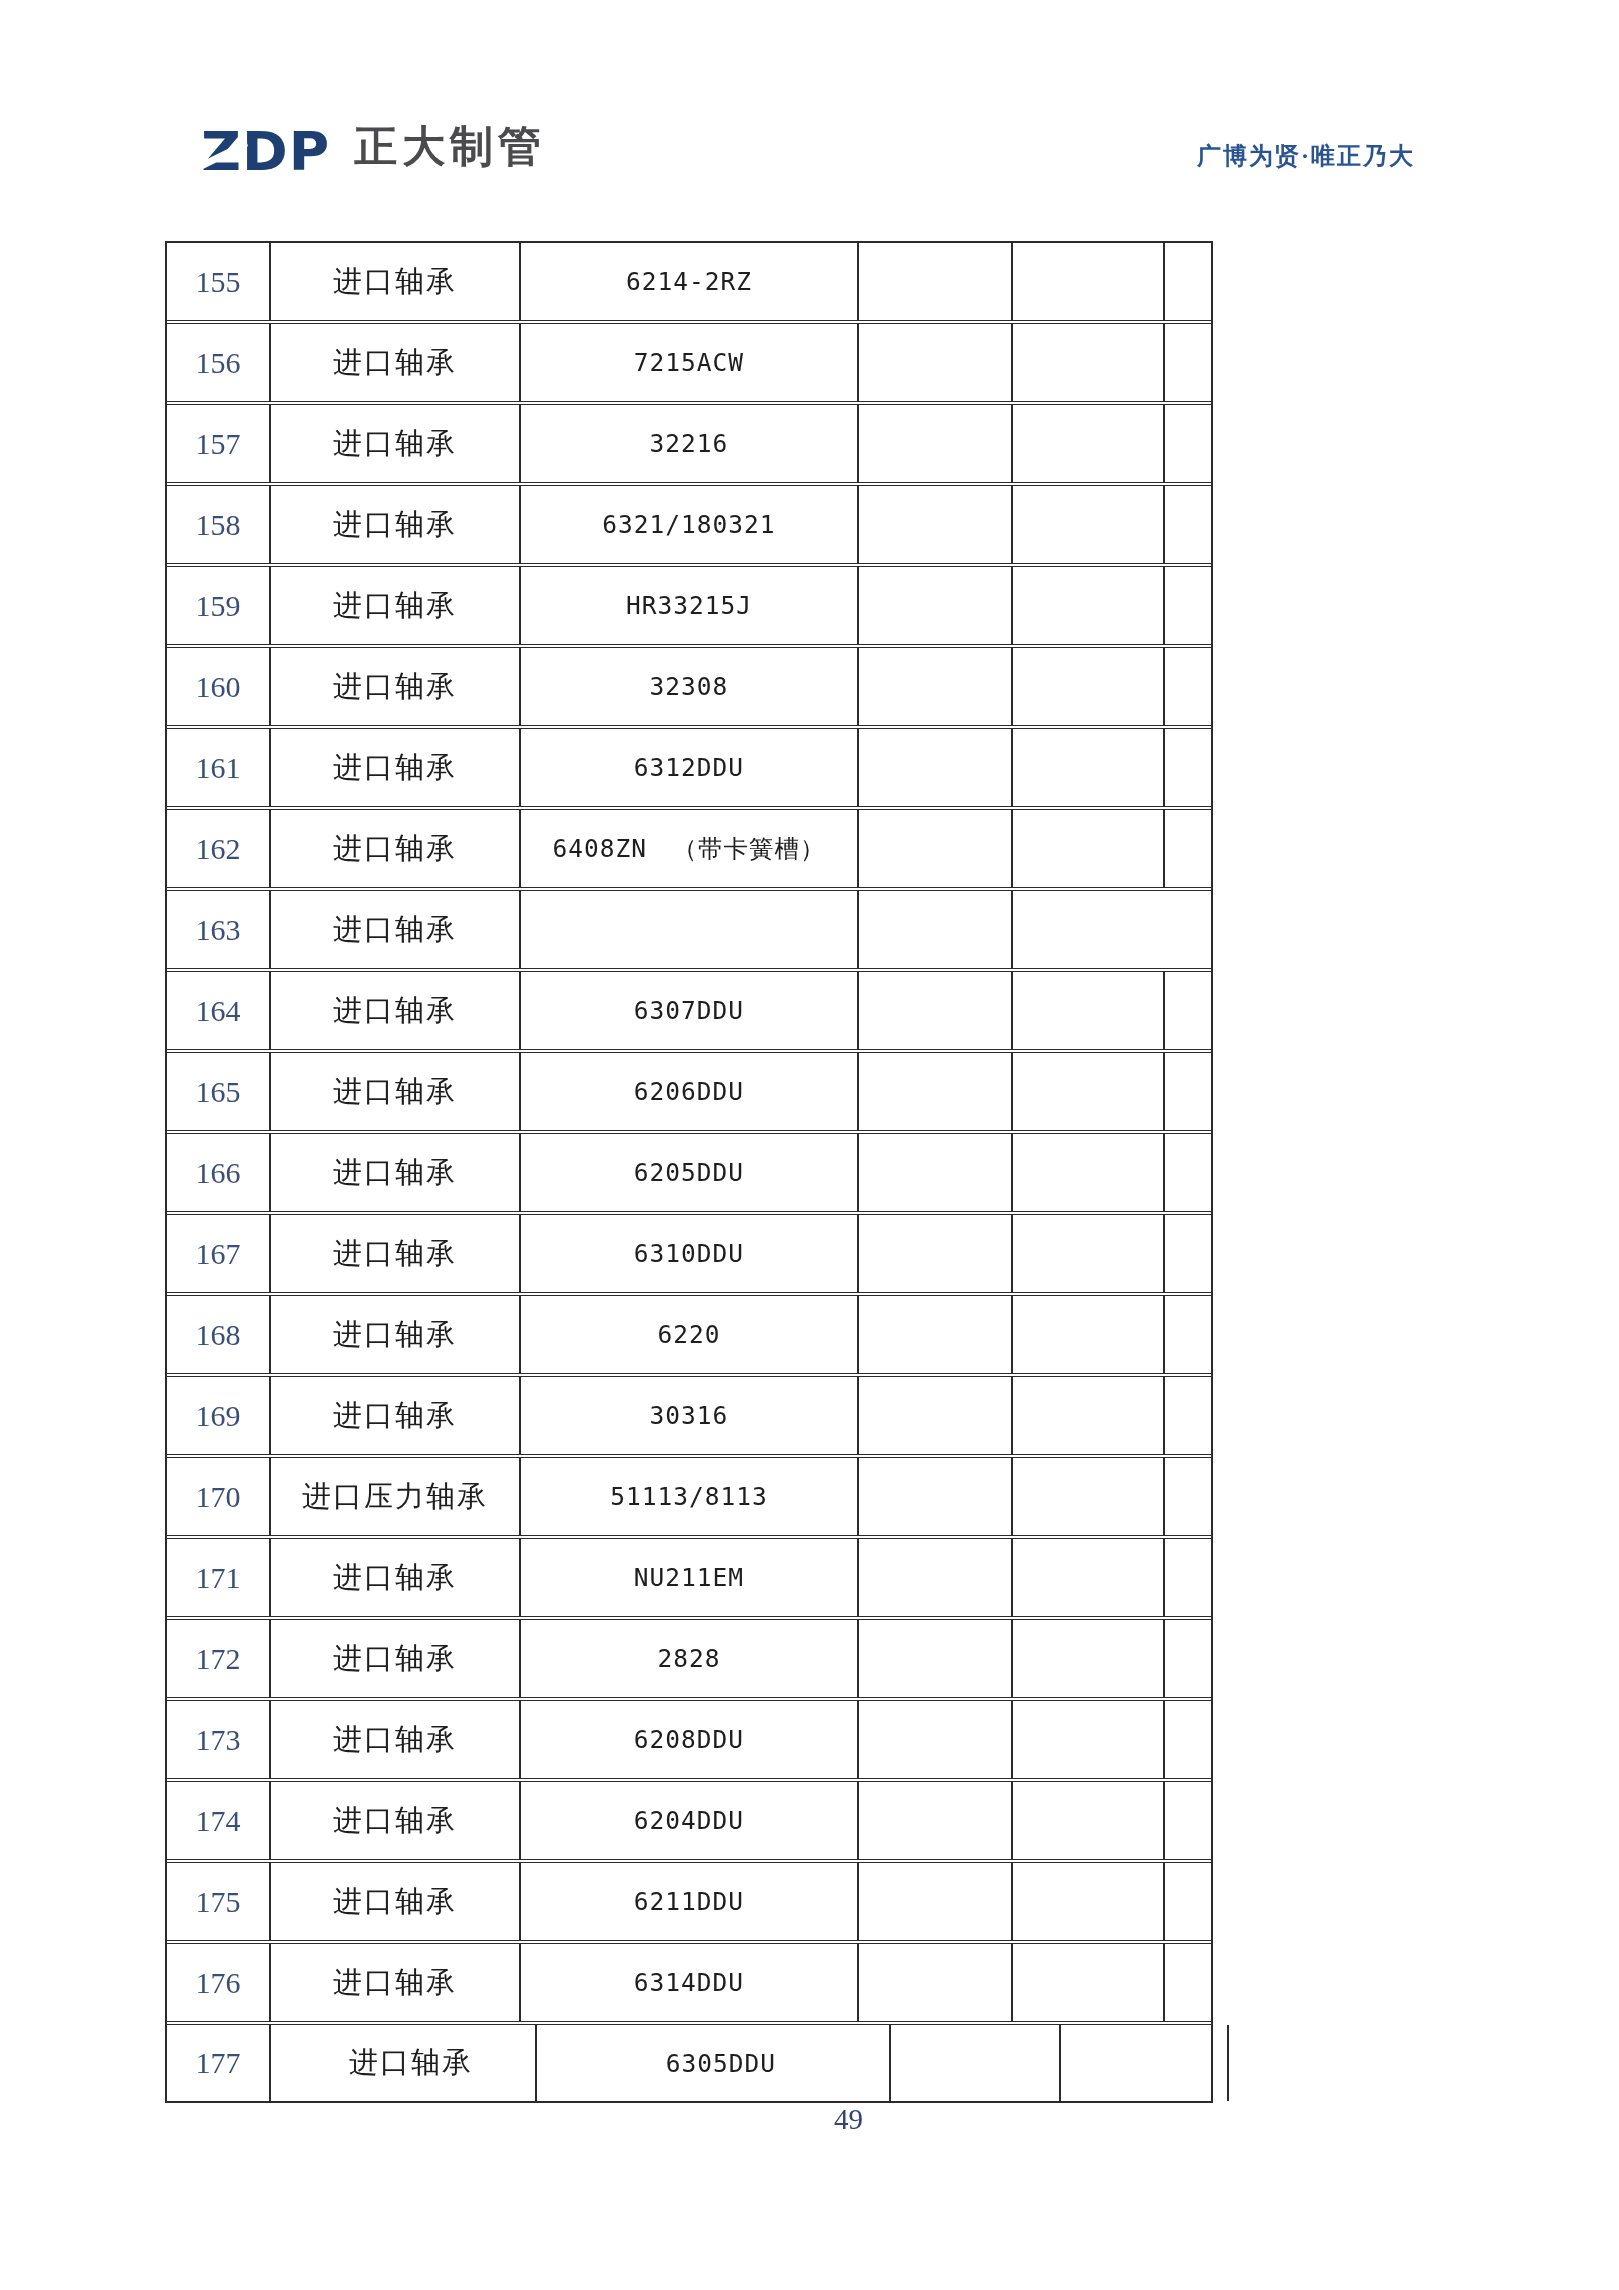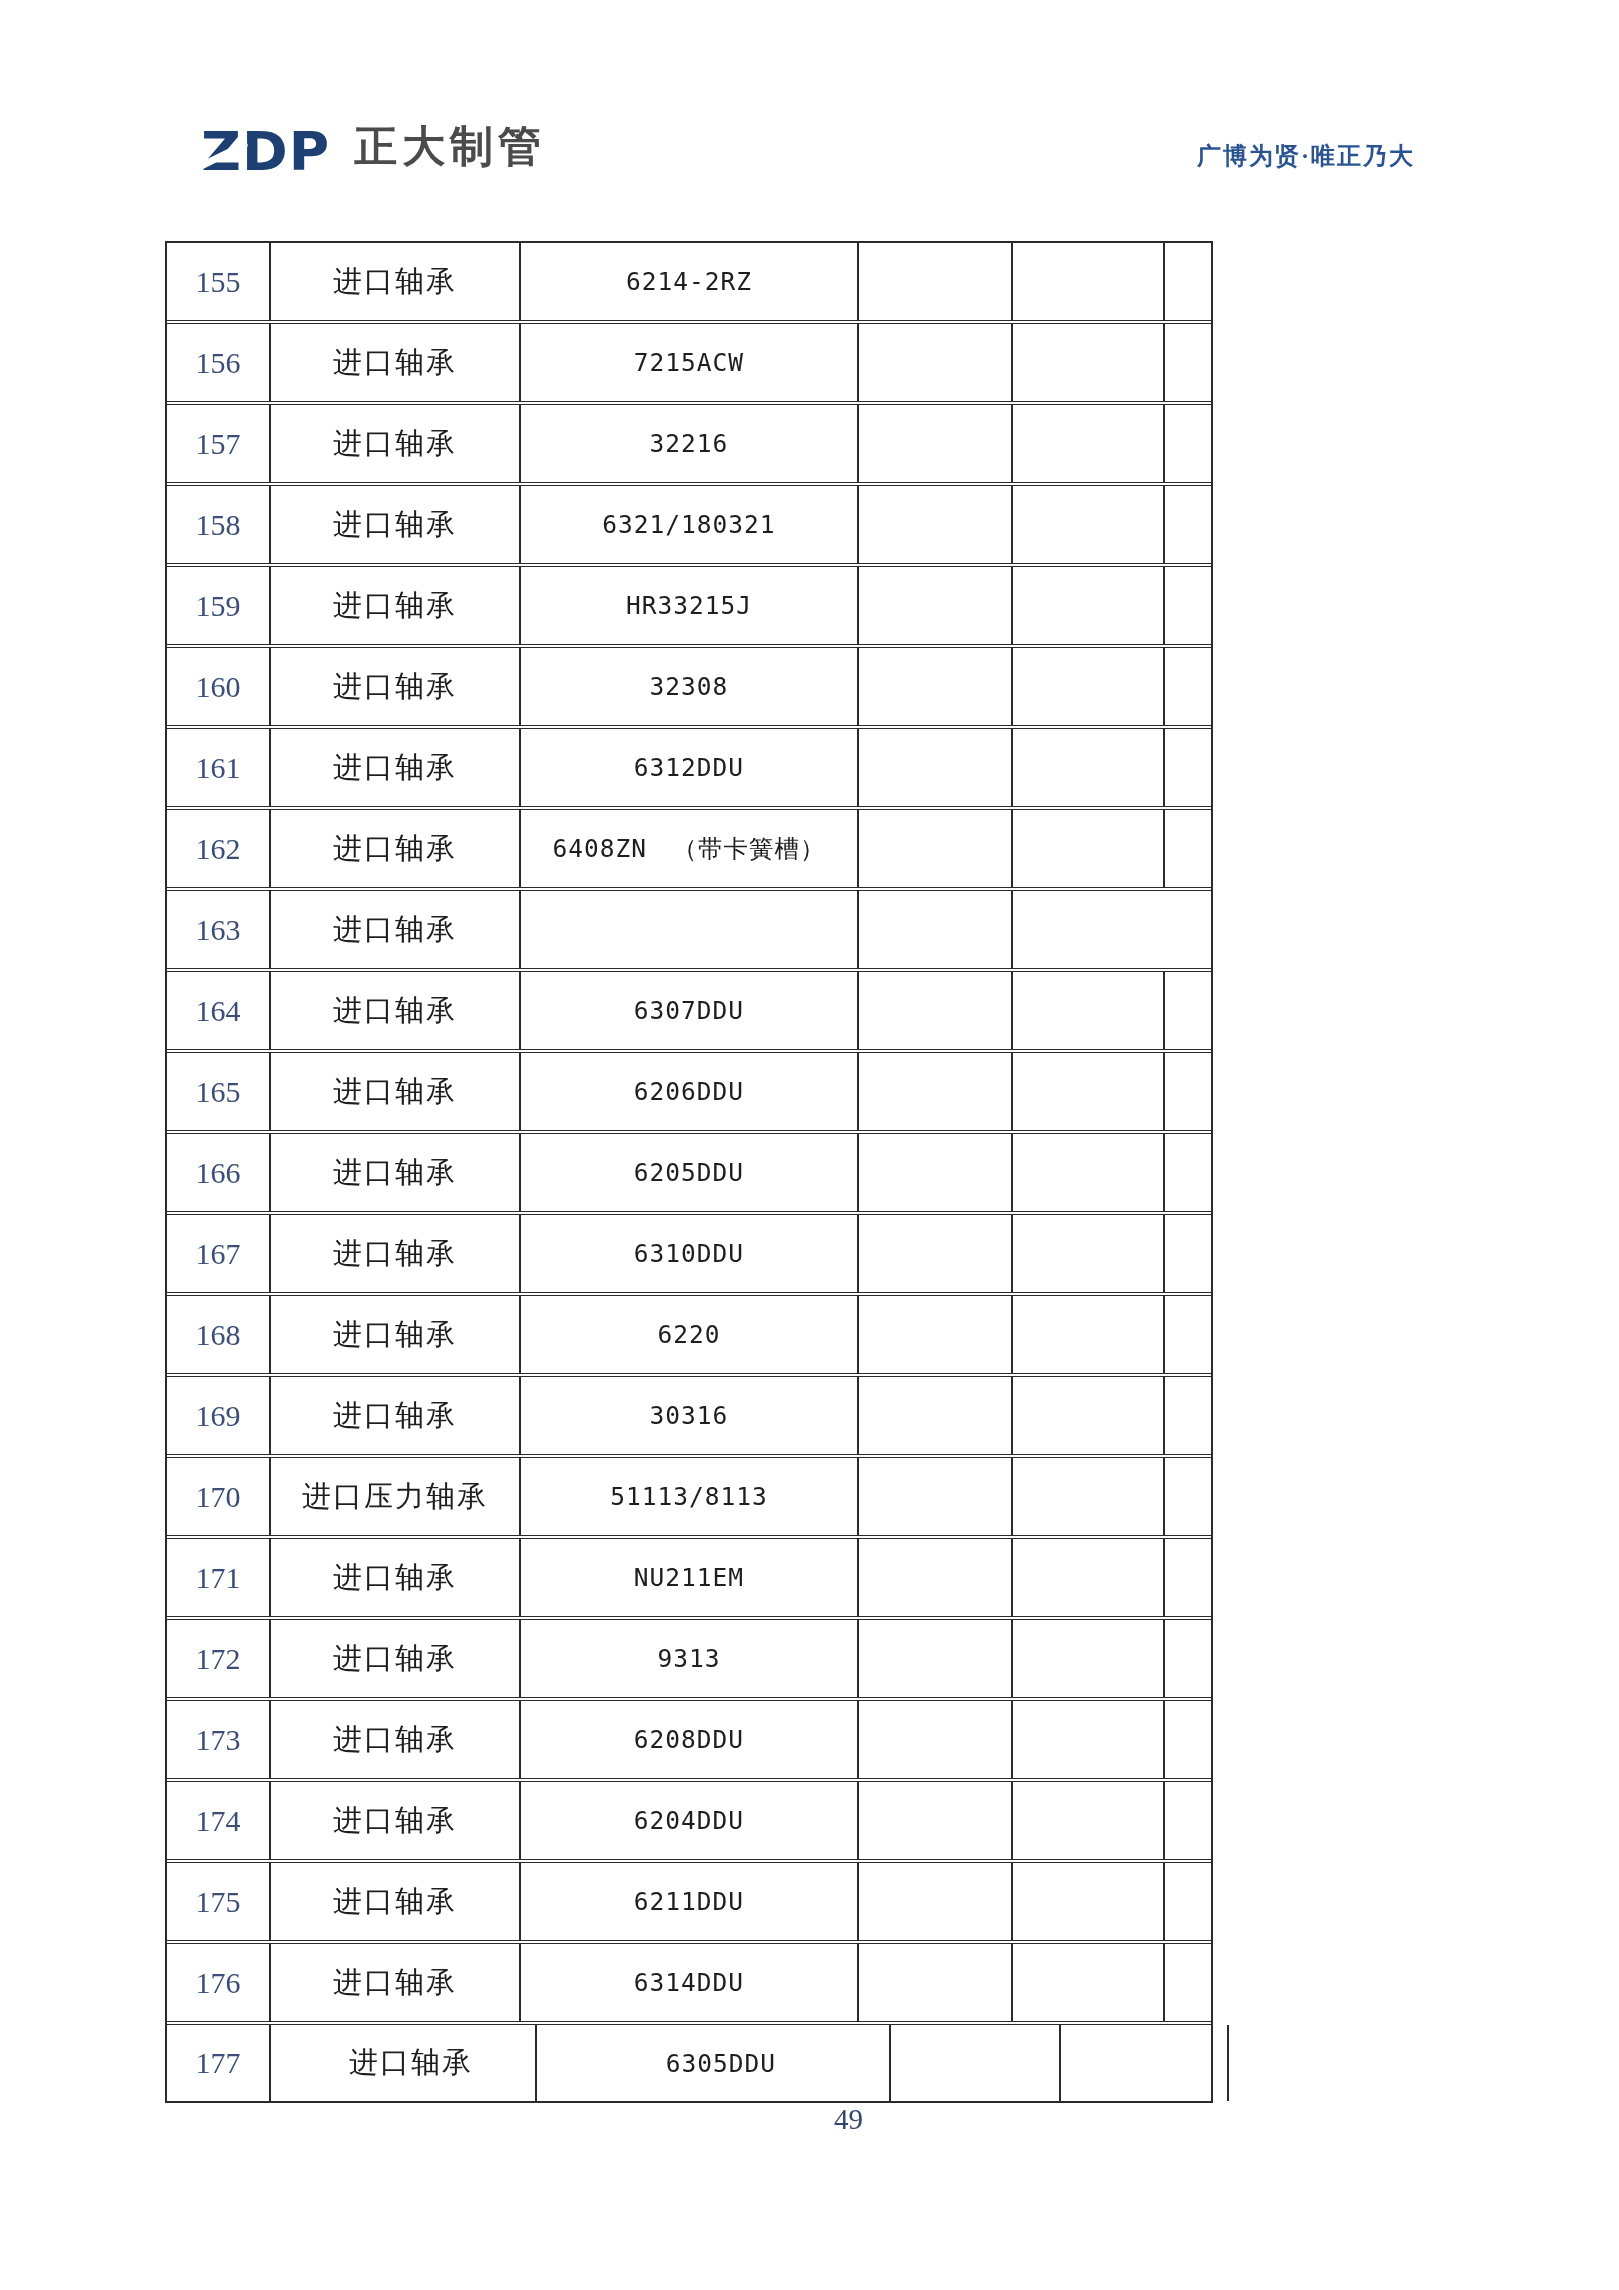--- a/index.html
+++ b/index.html
@@ -293,21 +293,21 @@
       <div class="cell c-cat">进口轴承</div>
       <div class="cell c-model">NU211EM</div>
       <div class="cell c-empty"></div>
       <div class="cell c-empty"></div>
       <div class="cell c-empty"></div>
     </div>
 
     <div class="row">
       <div class="cell c-no">172</div>
       <div class="cell c-cat">进口轴承</div>
-      <div class="cell c-model">9313</div>
+      <div class="cell c-model">2828</div>
       <div class="cell c-empty"></div>
       <div class="cell c-empty"></div>
       <div class="cell c-empty"></div>
     </div>
 
     <div class="row">
       <div class="cell c-no">173</div>
       <div class="cell c-cat">进口轴承</div>
       <div class="cell c-model">6208DDU</div>
       <div class="cell c-empty"></div>

